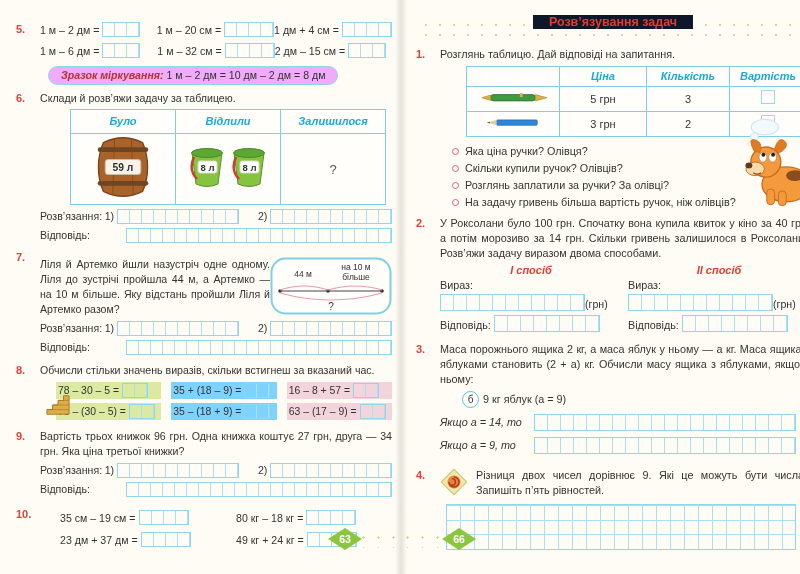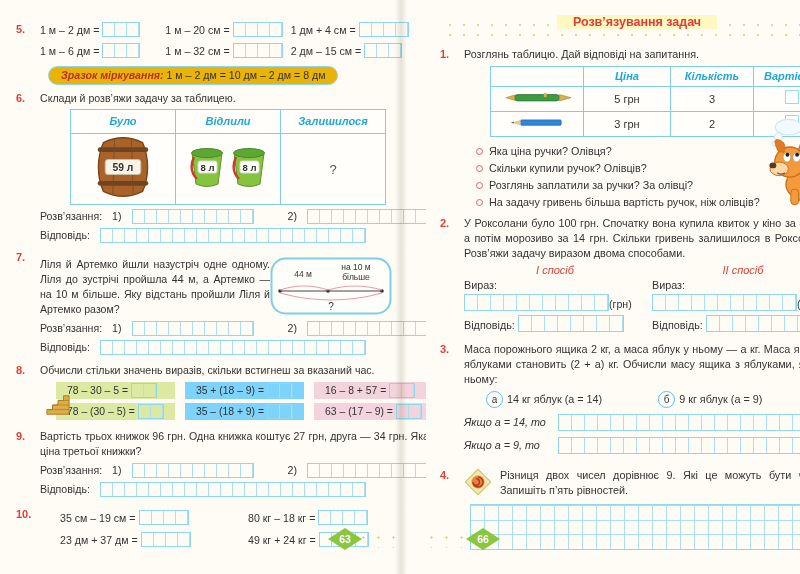--- a/index.html
+++ b/index.html
@@ -18,55 +18,55 @@
       background:repeating-linear-gradient(90deg,transparent 0 11px,#a9dff0 11px 12px);vertical-align:-3px;}
   .w2{width:24px}.w3{width:36px}.w4{width:48px}.w10{width:120px}.w22{width:264px}.r11{width:143px}.r8{width:104px}.r20{width:260px}
   .bxr{display:inline-block;height:15px;border:1px solid #8ed7ec;background-color:#fff;
       background:repeating-linear-gradient(90deg,transparent 0 12px,#a9dff0 12px 13px);vertical-align:-3px;}
   .sq{display:inline-block;width:12px;height:12px;border:1px solid #9adbe9;background:#fff;}
   
   .pl{padding:22px 10px 0 16px;}
   .eqrow{display:flex;margin-bottom:5px;}
   .eq{flex:1;white-space:nowrap;}
   .eqt{margin-right:3px;}
-  .sample{display:inline-block;border:1px solid #8ed7ec;border-radius:12px;padding:1px 12px;margin:2px 0 6px 8px;font-size:10.6px;background:#eab308;}
+  .sample{display:inline-block;border:1px solid #8ed7ec;border-radius:12px;padding:1px 12px;margin:2px 0 6px 8px;font-size:10.6px;background:#f0abfc;}
   .t6table{border-collapse:collapse;margin:3px 0 4px 30px;}
   .t6table td{border:1px solid #7ecfe6;text-align:center;vertical-align:middle;}
   .t6head td{height:21px;color:#1ca9d9;font-weight:bold;font-style:italic;font-size:11px;width:102px;background:#fffefb;}
   .t6bodyrow td{height:68px;background:#fffefb;}
   .qmark{color:#555;font-size:13px;}
-  .solrow{display:flex;align-items:center;gap:10px;margin:4px 0 0 0;white-space:nowrap;}
+  .solrow{display:flex;align-items:center;gap:2px;margin:4px 0 0 0;white-space:nowrap;justify-content:space-between;}
   .t7wrap{display:flex;margin-top:7px;}
   .t7text{width:230px;text-align:justify;}
   .chips{display:grid;grid-template-columns:auto auto auto;gap:4px 10px;margin:4px 0 0 16px;position:relative;}
-  .chip{display:flex;align-items:center;gap:3px;padding:1px 11px;white-space:nowrap;font-size:10.4px;}
+  .chip{display:flex;align-items:center;gap:3px;padding:1px 2px;white-space:nowrap;font-size:10.4px;}
   .hl-g{background:#dce9a2;}.hl-y{background:#7dd3fc;}.hl-p{background:#f4d4dc;}
   .stairs{position:absolute;left:-10px;top:12px;}
   .t10row{display:flex;margin:3px 0 6px 0;}
   .t10col{width:50%;white-space:nowrap;padding-left:20px;}
   
   .pr{padding:12px 12px 0 14px;}
   .rheader{position:relative;height:28px;margin-bottom:4px;}
   .dotsbar{position:absolute;left:0;right:0;top:3px;height:20px;
            background-image:radial-gradient(#d9d894 1.4px,transparent 1.6px);background-size:14px 10px;background-position:3px 2px;}
-  .rtitle{position:relative;display:table;margin:3px auto 0;background:#fef9c3;padding:0 16px;
+  .rtitle{position:relative;display:table;margin:3px auto 0;background:#0f172a;padding:0 16px;
           color:#e03c36;font-weight:bold;font-size:12.5px;}
   .t1table{border-collapse:collapse;margin:4px 0 6px 26px;}
   .t1table td{border:1px solid #7ecfe6;text-align:center;vertical-align:middle;font-size:11px;background:#fffefb;}
   .t1h{height:20px;color:#1ca9d9;font-weight:bold;font-style:italic;}
   .t1table td.c0{width:90px}.t1table td.c1{width:84px}.t1table td.c2{width:80px}.t1table td.c3{width:74px}
   .t1r{height:25px;}
   .qlist{margin:2px 0 0 12px;}
   .qitem{display:flex;align-items:center;gap:6px;height:17px;font-size:10.8px;}
   .bullet{flex:none;width:5px;height:5px;border-radius:50%;border:1.5px solid #e4606d;background:#fff;}
   .para{font-size:10.8px;line-height:15px;text-align:justify;}
   .methods{display:flex;margin-top:2px;}
   .method{width:182px;}
   .method+.method{margin-left:6px;}
-  .mhead{text-align:center;color:#d9403a;font-weight:normal;font-style:italic;font-size:11px;height:15px;}
+  .mhead{text-align:center;color:#d9403a;font-weight:bold;font-style:italic;font-size:11px;height:15px;}
   .mrow{height:16px;font-size:10.8px;}
   .brow{height:21px;white-space:nowrap;}
   .arow{height:20px;white-space:nowrap;font-size:10.8px;}
   .opts{display:flex;gap:56px;margin:4px 0 4px 22px;align-items:center;font-size:10.8px;}
   .circ{display:inline-flex;width:15px;height:15px;border:1.5px solid #56c2e2;border-radius:50%;
         align-items:center;justify-content:center;font-size:10px;color:#333;margin-right:4px;background:#fffefb;}
   .cond{display:flex;align-items:center;gap:6px;margin:6px 0;font-size:10.8px;}
   .cond .clabel{font-style:italic;width:88px;flex:none;}
   .grid4{width:348px;height:44px;border:1px solid #8ed7ec;margin:6px 0 0 6px;background-color:#fffefb;
         background:repeating-linear-gradient(90deg,transparent 0 13px,#a9dff0 13px 14px),
@@ -393,21 +393,20 @@
           </div>
         </div>
       </div>
     </div>
 
     <div class="task" style="margin-top:7px">
       <span class="tnum">3.</span>
       <div class="tbody">
         <div class="para">Маса порожнього ящика 2 кг, а маса яблук у ньому — а кг. Маса ящика з яблуками становить (2 + а) кг. Обчисли масу ящика з яблуками, якщо в ньому:</div>
         <div class="opts">
-          <span><span class="circ">а</span><span>14 кг яблук (а = 14)</span></span>
           <span><span class="circ">б</span><span>9 кг яблук (а = 9)</span></span>
         </div>
         <div class="cond">
           <span class="clabel">Якщо а = 14, то</span>
           <span class="bxr r20"></span>
         </div>
         <div class="cond">
           <span class="clabel">Якщо а = 9, то</span>
           <span class="bxr r20"></span>
         </div>

